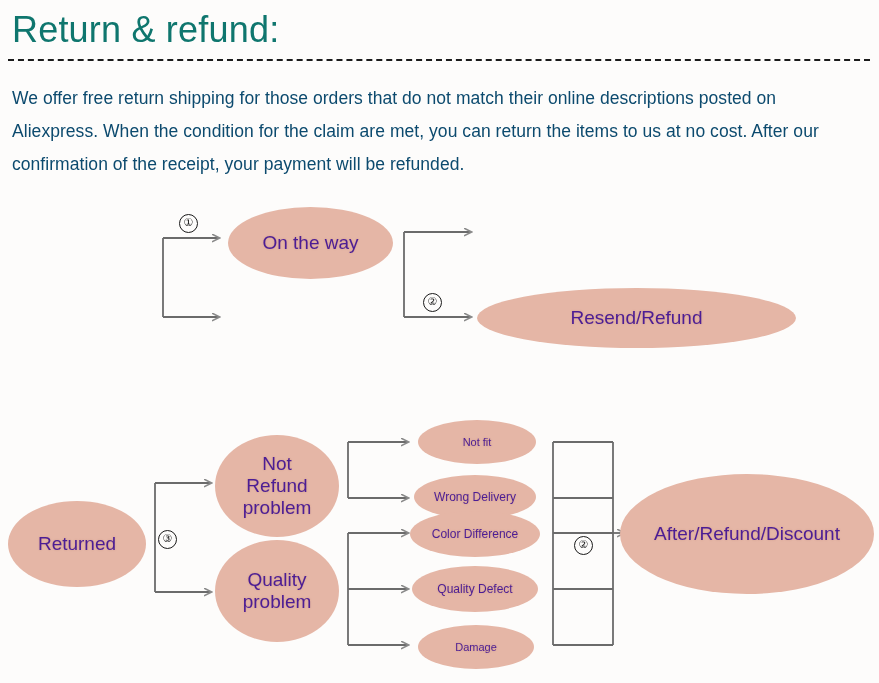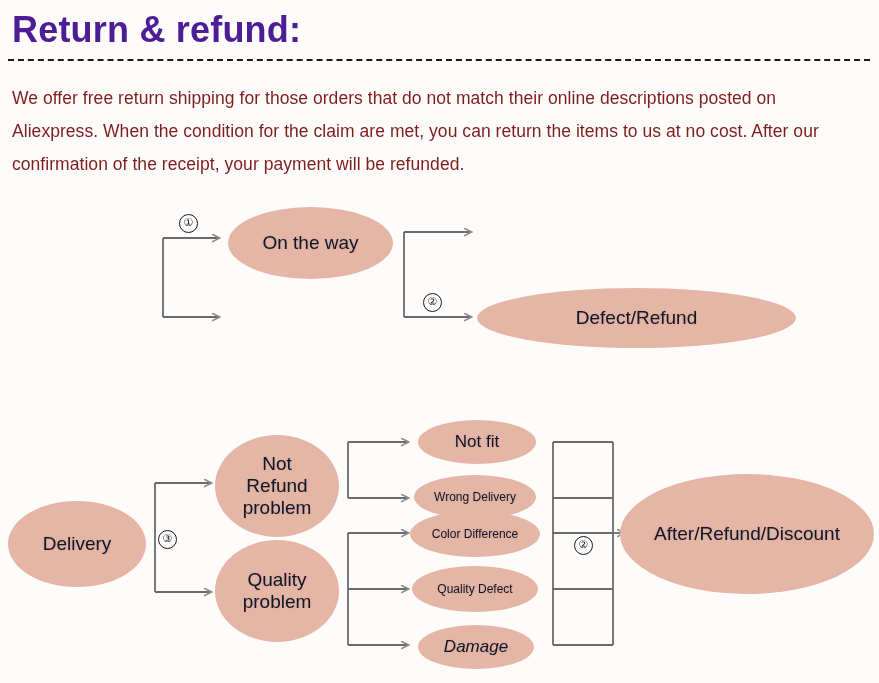--- a/index.html
+++ b/index.html
@@ -20,41 +20,41 @@
     overflow: hidden;
   }
 
   
   #title {
     position: absolute;
     left: 12px;
     top: 8px;
     font-size: 36px;
     line-height: 44px;
-    color: #4c1d95;
-    font-weight: 700;
+    color: #0f766e;
+    font-weight: 400;
     letter-spacing: 0.2px;
     white-space: nowrap;
   }
   #divider {
     position: absolute;
     left: 8px;
     top: 59px;
     width: 862px;
     height: 0;
     border-top: 2px dashed #1b1b1b;
   }
   #intro {
     position: absolute;
     left: 12px;
     top: 82px;
     width: 852px;
     font-size: 17.5px;
     line-height: 33px;
-    color: #7f1d1d;
+    color: #0c4a6e;
     letter-spacing: 0.05px;
   }
 
   
   .diagram {
     position: absolute;
     left: 0;
     width: 879px;
   }
   #diagram-top  { top: 190px; height: 165px; }
@@ -69,28 +69,28 @@
 
   
   .node {
     position: absolute;
     border-radius: 50%;
     background: #e5b6a6;
     display: flex;
     align-items: center;
     justify-content: center;
     text-align: center;
-    color: #0f172a;
+    color: #4c1d95;
     text-shadow: 0 0 2px rgba(150,95,75,0.28);
     font-weight: 400;
     box-sizing: border-box;
     user-select: none;
   }
   .node.small  { font-size: 12px; line-height: 17px; }
-  .node.med    { font-size: 17px; line-height: 20px; }
+  .node.med    { font-size: 11px; line-height: 20px; }
   .node.big    { font-size: 19px; line-height: 22px; }
   .node.multi  { font-size: 19px; line-height: 22px; }
 
   
   .step {
     position: absolute;
     width: 17px;
     height: 17px;
     border: 1.4px solid #1a1a1a;
     border-radius: 50%;
@@ -131,21 +131,21 @@
         <path d="M404,42 L471,42" marker-end="url(#arrow1)"></path>
         <path d="M404,127 L471,127" marker-end="url(#arrow1)"></path>
       </g>
     </svg>
 
 
     <div class="node big" style="left:228px; top:17px; width:165px; height:72px;">On the way</div>
 
 
 
-    <div class="node big" style="left:477px; top:98px; width:319px; height:60px;">Defect/Refund</div>
+    <div class="node big" style="left:477px; top:98px; width:319px; height:60px;">Resend/Refund</div>
 
     <div class="step" style="left:179px; top:24px;">①</div>
 
     <div class="step" style="left:423px; top:103px;">②</div>
   </div>
 
   <div class="diagram" id="diagram-bot">
 
     <svg width="879" height="278">
       <defs>
@@ -172,42 +172,42 @@
         <path d="M553,37 L613,37"></path>
         <path d="M553,93 L613,93"></path>
         <path d="M553,128 L613,128"></path>
         <path d="M553,184 L613,184"></path>
         <path d="M553,240 L613,240"></path>
         <path d="M613,37 L613,240"></path>
         <path d="M613,128 L624,128" marker-end="url(#arrow2)"></path>
       </g>
     </svg>
 
-    <div class="node big" style="left:8px; top:96px; width:138px; height:86px;">Delivery</div>
+    <div class="node big" style="left:8px; top:96px; width:138px; height:86px;">Returned</div>
 
     <div class="node multi" style="left:215px; top:30px; width:124px; height:102px;">
       <span style="white-space:pre-line;">Not
 Refund
 problem</span>
     </div>
 
     <div class="node multi" style="left:215px; top:135px; width:124px; height:102px;">
       <span style="white-space:pre-line;">Quality
 problem</span>
     </div>
 
     <div class="node med" style="left:418px; top:15px; width:118px; height:44px;">Not fit</div>
 
     <div class="node small" style="left:414px; top:70px; width:122px; height:44px;">Wrong Delivery</div>
 
     <div class="node small" style="left:410px; top:106px; width:130px; height:46px;">Color Difference</div>
 
     <div class="node small" style="left:412px; top:161px; width:126px; height:46px;">Quality Defect</div>
 
-    <div class="node med" style="left:418px; top:220px; width:116px; height:44px;font-style:italic;">Damage</div>
+    <div class="node med" style="left:418px; top:220px; width:116px; height:44px;">Damage</div>
 
     <div class="node big" style="left:620px; top:69px; width:254px; height:120px;">After/Refund/Discount</div>
 
     <div class="step" style="left:158px; top:125px;">③</div>
 
     <div class="step" style="left:574px; top:131px;">②</div>
   </div>
 
 </div>
 

